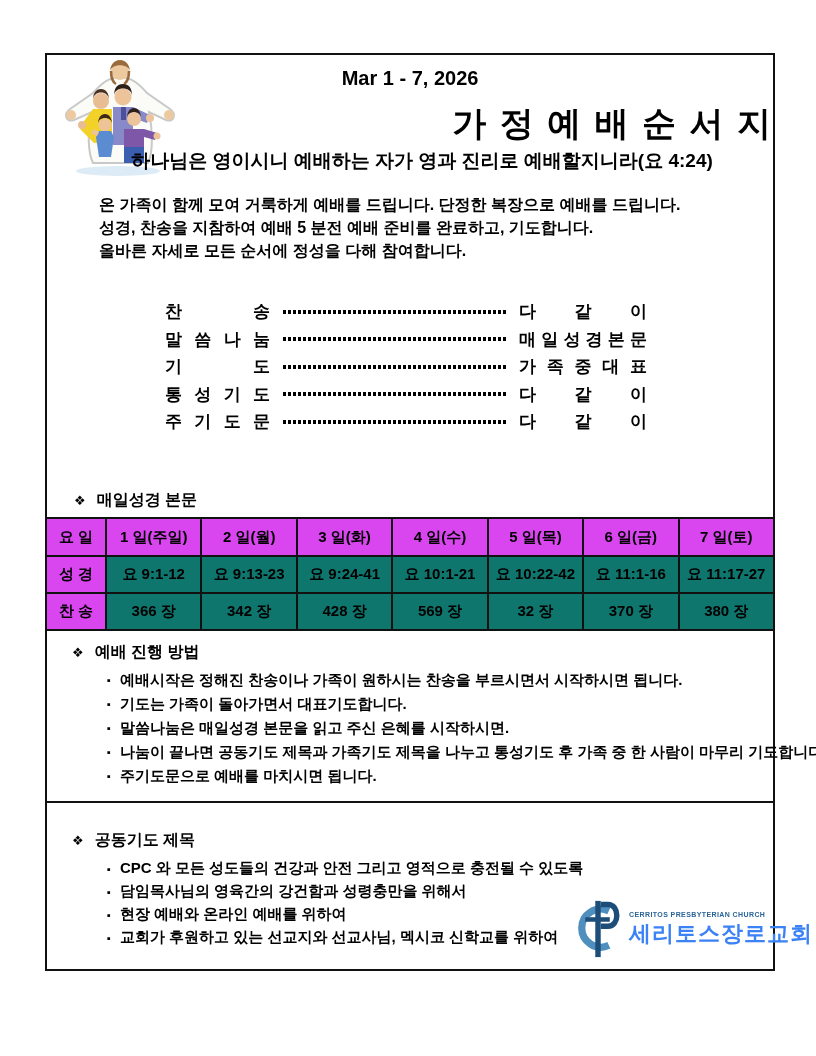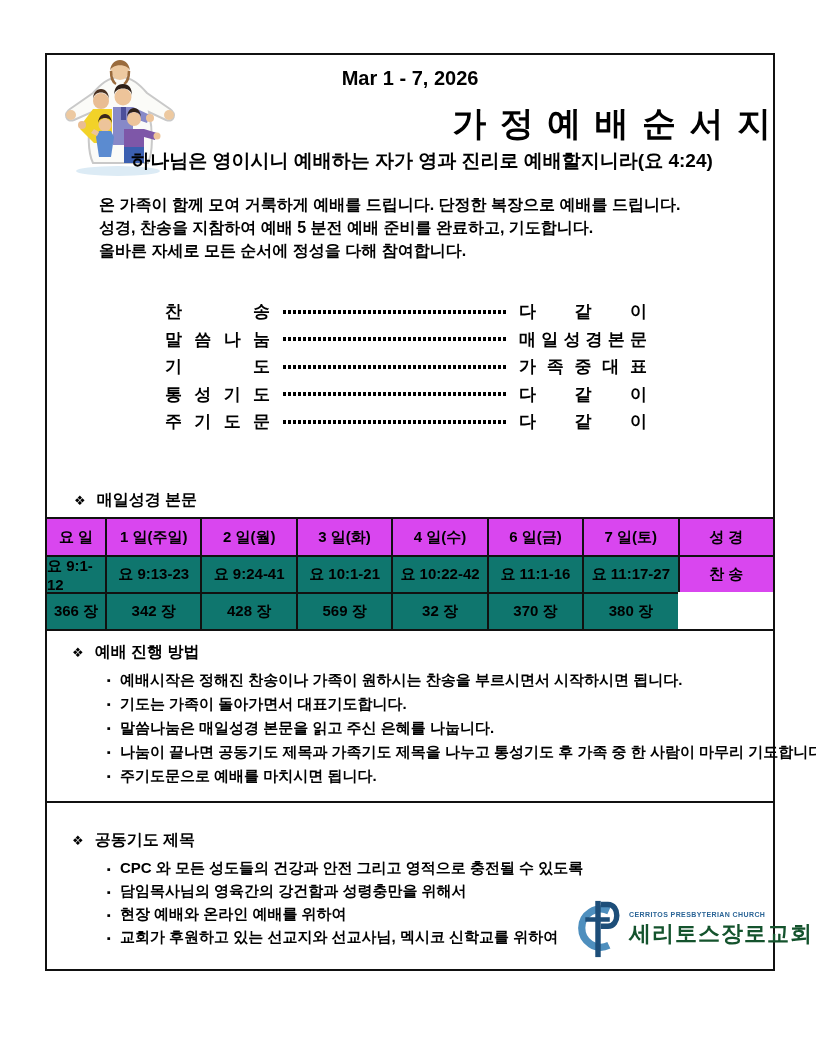--- a/index.html
+++ b/index.html
@@ -56,21 +56,21 @@
             font-size:15px; font-weight:bold; white-space:nowrap; }
   .b-prayer .b-item { height:23px; }
   .b-item .sq { font-size:11px; }
   .divider { position:absolute; left:-2px; right:-2px; top:746px; height:2px; background:#111; }
   
   .logo { position:absolute; left:522px; top:841px; display:flex; align-items:flex-start; }
   .logo-mark { width:58px; height:66px; flex:0 0 auto; }
   .logo-text { padding-top:15px; margin-left:2px; }
   .logo-en { font-size:7px; font-weight:bold; color:#2a6496; letter-spacing:0.4px;
              white-space:nowrap; }
-  .logo-ko { font-size:22px; font-weight:bold; color:#14532d; letter-spacing:1px;
+  .logo-ko { font-size:22px; font-weight:bold; color:#3b82f6; letter-spacing:1px;
              white-space:nowrap; margin-top:1px; }
 </style>
 </head>
 <body>
 
 <div class="frame">
 
   <svg class="clipart" viewBox="0 0 120 124" aria-hidden="true">
     <ellipse cx="58" cy="112" rx="42" ry="5" fill="#dcebf5"></ellipse>
     <path d="M60 18 C48 18 40 26 33 34 L10 50 C3 55 6 64 14 61 L32 53 C27 72 28 94 33 104 L88 104 C93 94 93 72 89 53 L106 61 C114 64 117 55 110 50 L87 34 C80 26 72 18 60 18 Z" fill="#fbfbf8" stroke="#c9c9c9" stroke-width="2"></path>
@@ -141,20 +141,21 @@
     <span class="dia">❖</span>
     <span>매일성경 본문</span>
   </div>
 
   <div class="stable">
     <div class="cell gray">요 일</div>
     <div class="cell gray">1 일(주일)</div>
     <div class="cell gray">2 일(월)</div>
     <div class="cell gray">3 일(화)</div>
     <div class="cell gray">4 일(수)</div>
+    <div class="cell gray">5 일(목)</div>
     <div class="cell gray">6 일(금)</div>
     <div class="cell gray">7 일(토)</div>
 
     <div class="cell gray">성 경</div>
     <div class="cell">요 9:1-12</div>
     <div class="cell">요 9:13-23</div>
     <div class="cell">요 9:24-41</div>
     <div class="cell">요 10:1-21</div>
     <div class="cell">요 10:22-42</div>
     <div class="cell">요 11:1-16</div>
@@ -178,21 +179,21 @@
     <div class="b-item">
       <span class="sq">▪</span>
       <span>예배시작은 정해진 찬송이나 가족이 원하시는 찬송을 부르시면서 시작하시면 됩니다.</span>
     </div>
     <div class="b-item">
       <span class="sq">▪</span>
       <span>기도는 가족이 돌아가면서 대표기도합니다.</span>
     </div>
     <div class="b-item">
       <span class="sq">▪</span>
-      <span>말씀나눔은 매일성경 본문을 읽고 주신 은혜를 나눕니다.</span>
+      <span>말씀나눔은 매일성경 본문을 읽고 주신 은혜를 시작하시면.</span>
     </div>
     <div class="b-item">
       <span class="sq">▪</span>
       <span>나눔이 끝나면 공동기도 제목과 가족기도 제목을 나누고 통성기도 후 가족 중 한 사람이 마무리 기도합니다.</span>
     </div>
     <div class="b-item">
       <span class="sq">▪</span>
       <span>주기도문으로 예배를 마치시면 됩니다.</span>
     </div>
   </div>

